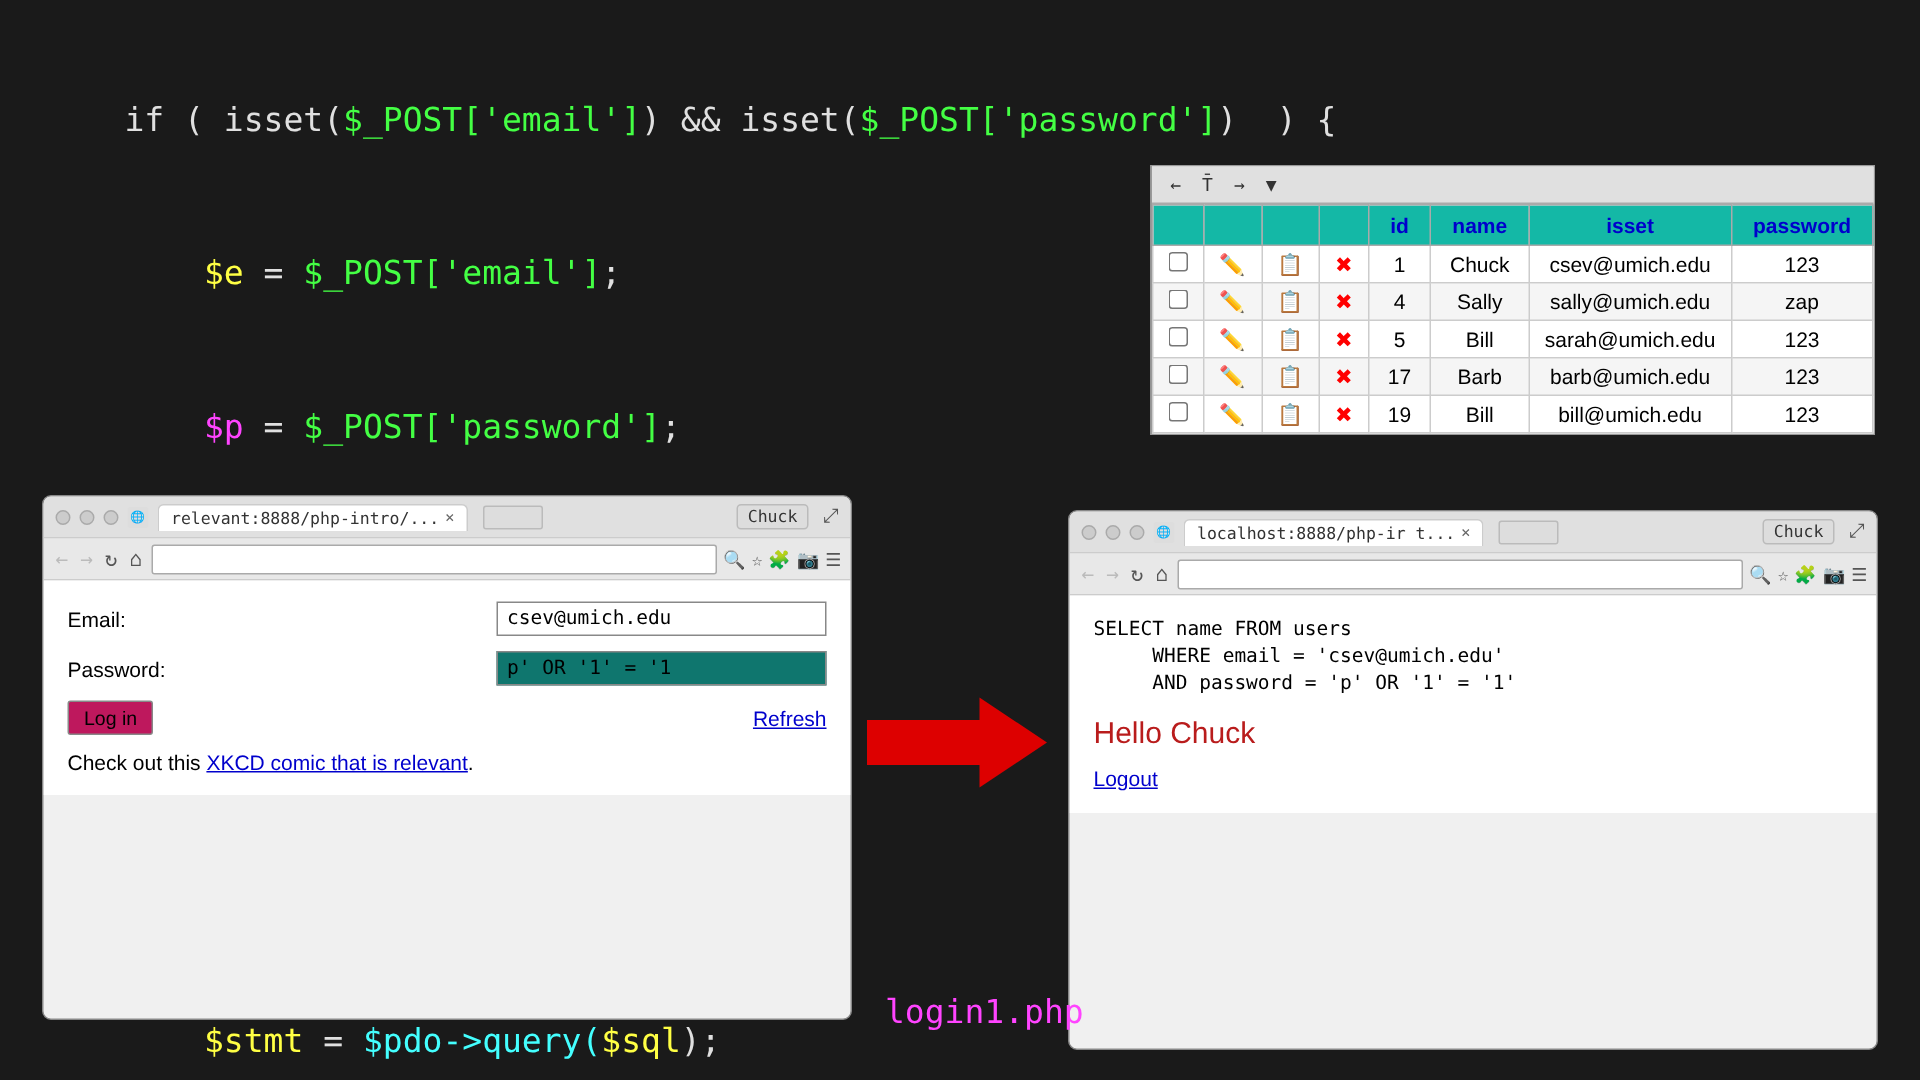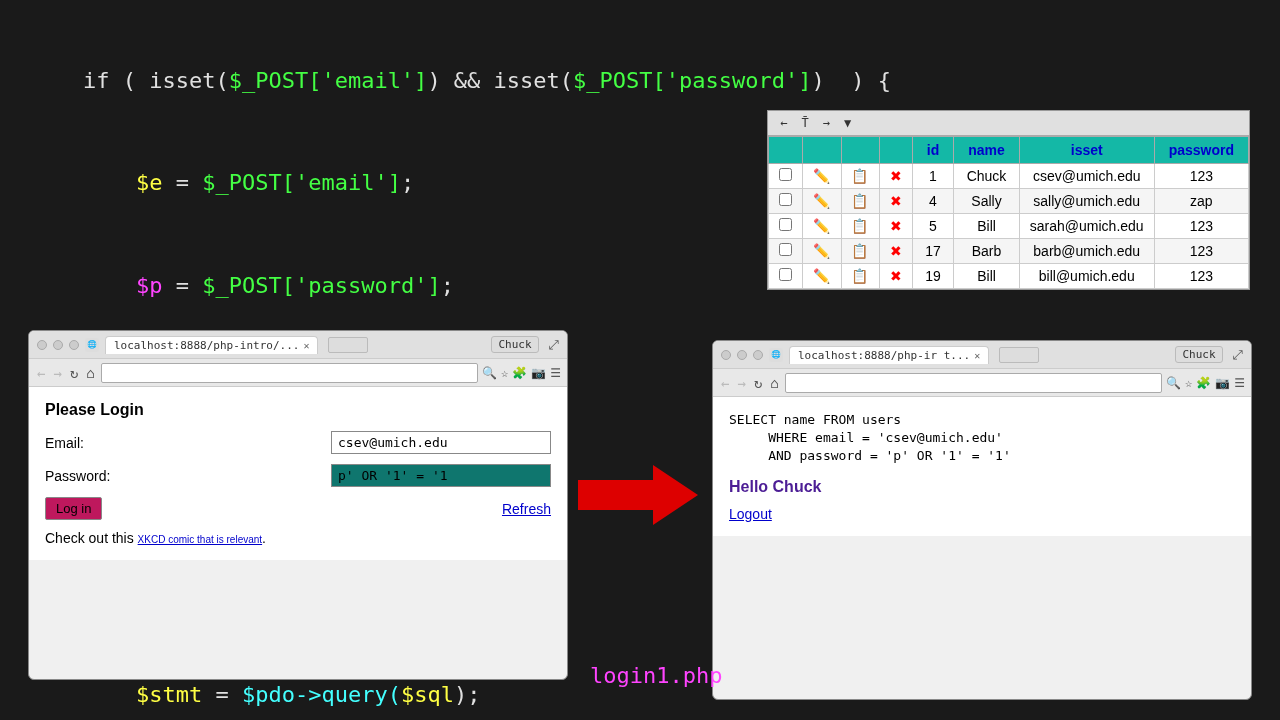--- a/index.html
+++ b/index.html
@@ -249,21 +249,21 @@
       color: #0000cc;
       text-decoration: underline;
       font-size: 14px;
       cursor: pointer;
       font-family: Arial, sans-serif;
     }
 
     .comic-link {
       color: #0000cc;
       text-decoration: underline;
-      font-size: 10px;
+      font-size: 14px;
     }
 
     .check-out-text {
       font-size: 14px;
       color: #000;
       margin-top: 8px;
     }
 
     
     .arrow {
@@ -294,24 +294,24 @@
 
     .sql-display {
       color: #000;
       margin-bottom: 12px;
       white-space: pre;
       font-size: 13px;
       line-height: 1.4;
     }
 
     .hello-text {
-      font-size: 16px;
-      font-weight: bold;
+      font-size: 20px;
+      font-weight: normal;
       margin-bottom: 10px;
-      color: #4c1d95;
+      color: #b91c1c;
       font-family: Arial, sans-serif;
     }
 
     .logout-link {
       color: #0000cc;
       text-decoration: underline;
       font-size: 14px;
       cursor: pointer;
       font-family: Arial, sans-serif;
     }
@@ -445,21 +445,21 @@
   </table>
 </div>
 
 <div class="browser browser-left">
   <div class="browser-titlebar">
     <span class="browser-dot"></span>
     <span class="browser-dot"></span>
     <span class="browser-dot"></span>
     <span class="browser-favicon">🌐</span>
     <div class="browser-tab">
-      <span>localhost:8888/php-intro/...</span>
+      <span>relevant:8888/php-intro/...</span>
       <span class="browser-tab-close">✕</span>
     </div>
     <span style="width:40px;height:16px;background:#ddd;border:1px solid #bbb;border-radius:2px;display:inline-block;margin-left:4px;"></span>
     <span class="browser-user-badge">Chuck</span>
     <span class="maximize-icon" style="margin-left:4px;">⤢</span>
   </div>
   <div class="browser-navbar">
     <span class="nav-btn disabled">←</span>
     <span class="nav-btn disabled">→</span>
     <span class="nav-btn">↻</span>
@@ -467,21 +467,20 @@
     <input class="address-bar" type="text" readonly="" style="">
     <div class="nav-icons">
       <span class="nav-icon-small">🔍</span>
       <span class="nav-icon-small">☆</span>
       <span class="nav-icon-small">🧩</span>
       <span class="nav-icon-small">📷</span>
       <span class="nav-icon-small">☰</span>
     </div>
   </div>
   <div class="browser-content">
-    <div class="form-title">Please Login</div>
     <div class="form-row">
       <span class="form-label">Email:</span>
       <input class="form-input" type="text" value="csev@umich.edu" style="">
     </div>
     <div class="form-row">
       <span class="form-label">Password:</span>
       <input class="form-input yellow-bg" type="text" value="p' OR '1' = '1" style="">
     </div>
     <div class="form-row">
       <button class="form-btn">Log in</button>

